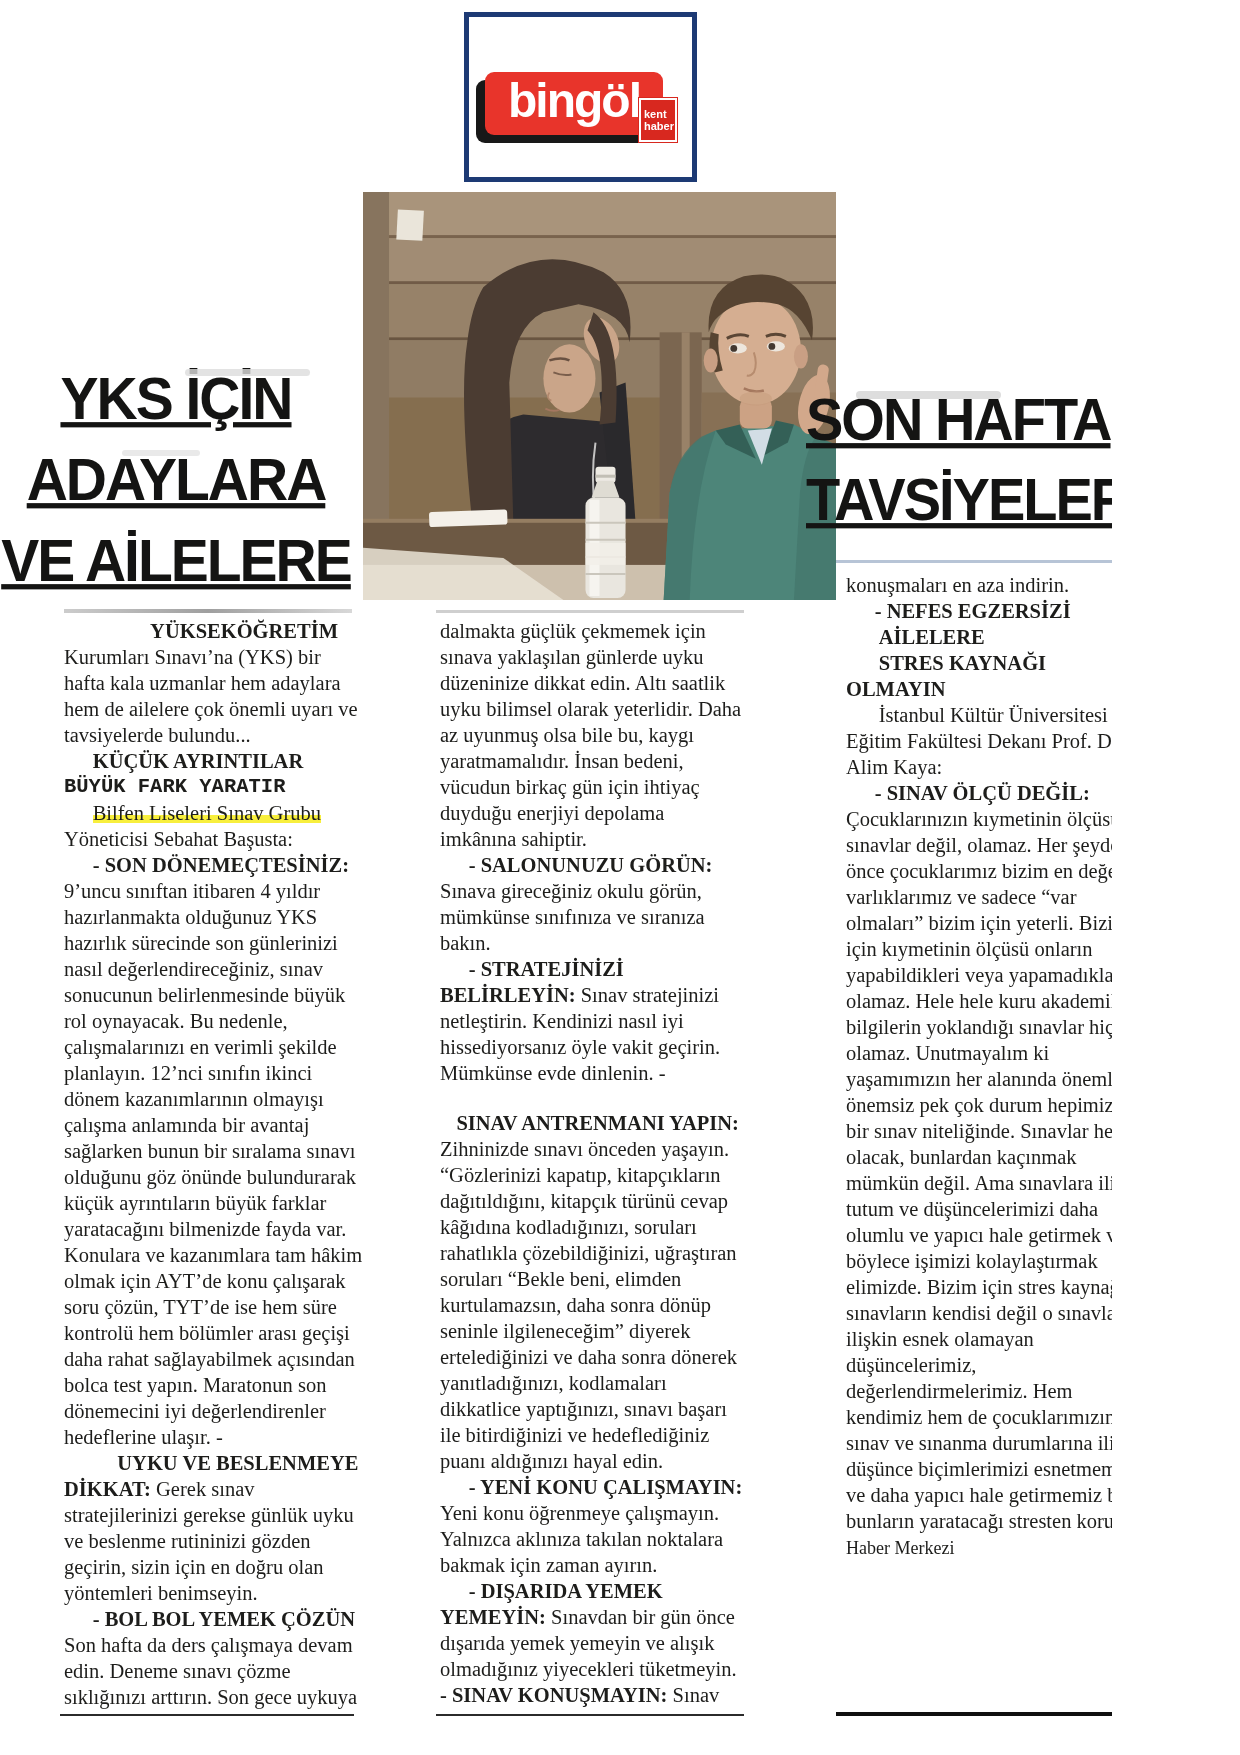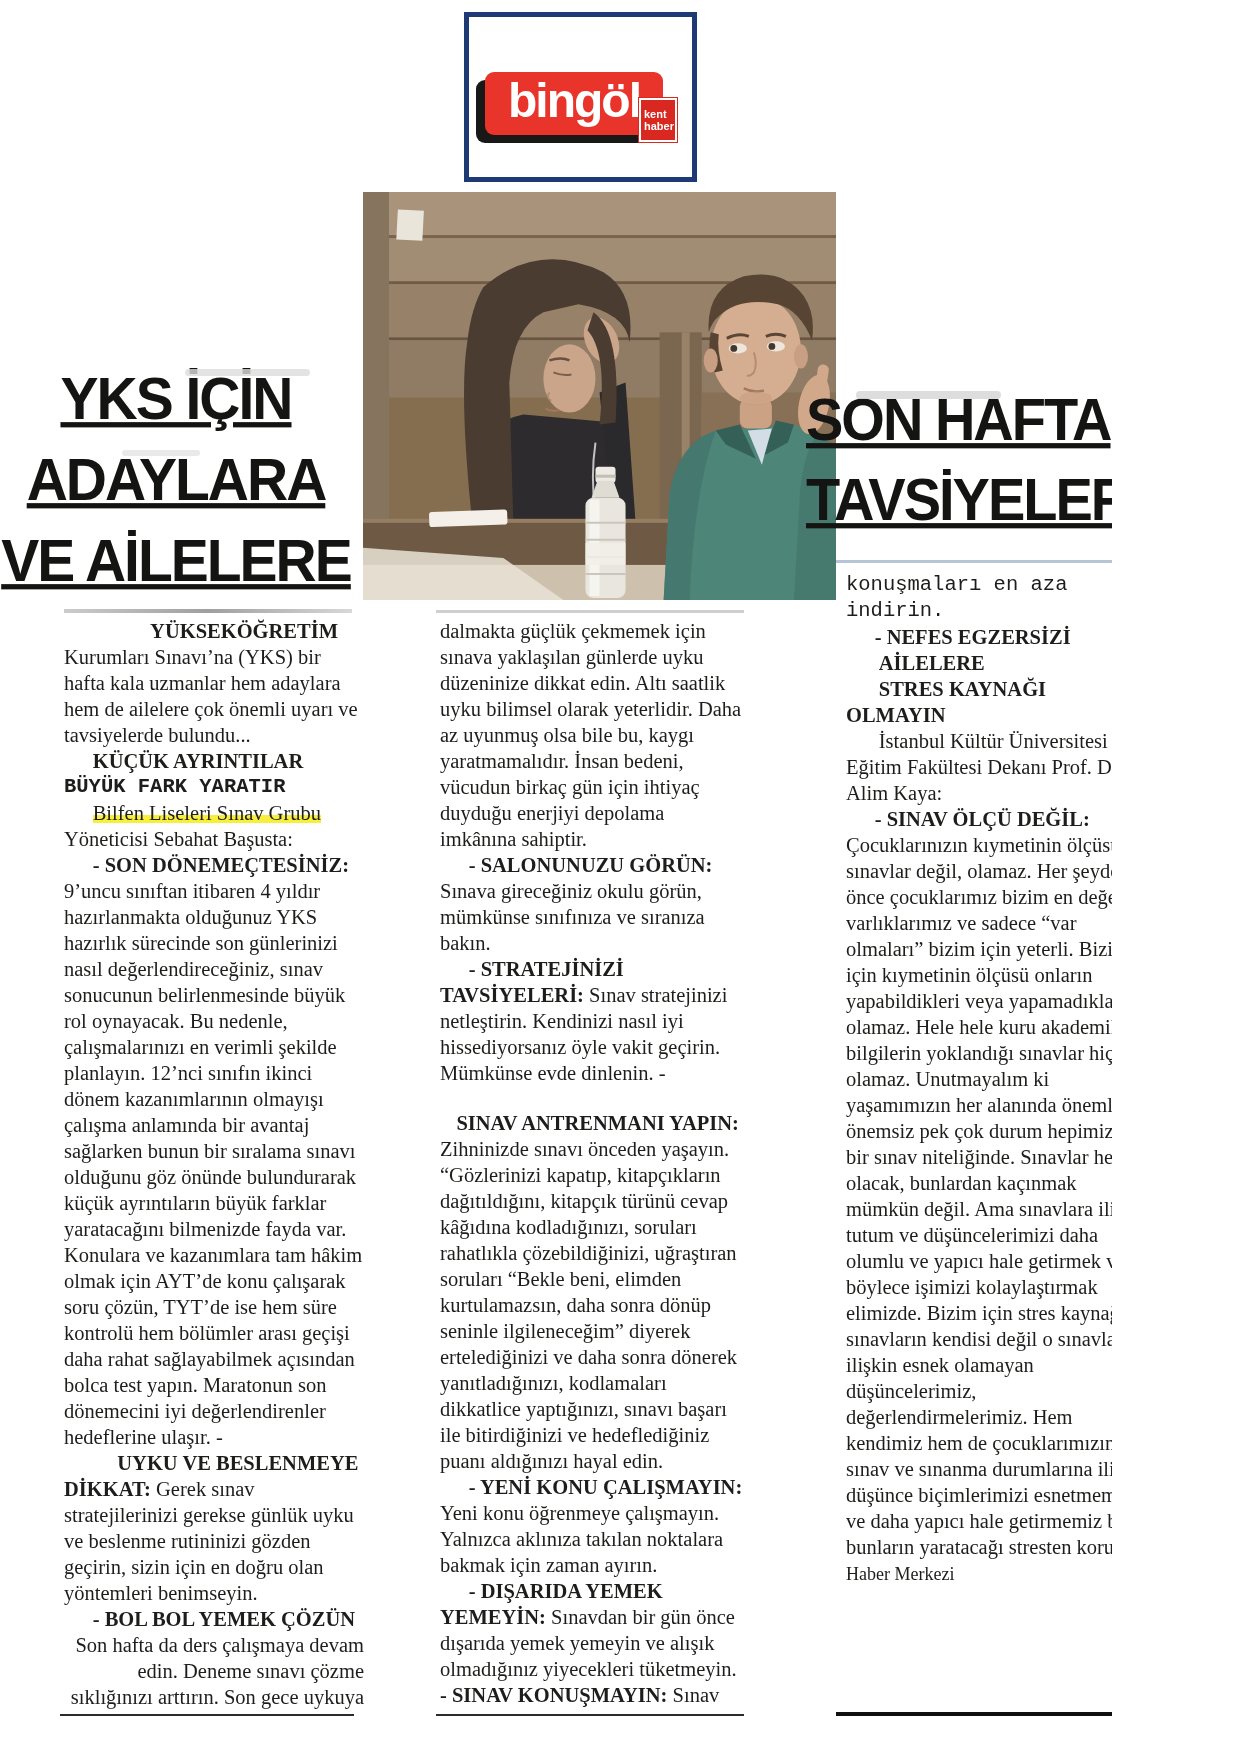--- a/index.html
+++ b/index.html
@@ -180,37 +180,37 @@
   <div class="col col-1">
       <p class="para" style="text-indent: 4.2em;"><span class="b">YÜKSEKÖĞRETİM</span><span> Kurumları Sınavı’na (YKS) bir hafta kala uzmanlar hem adaylara hem de ailelere çok önemli uyarı ve tavsiyelerde bulundu...</span></p>
       <p class="para" style="text-indent: 1.4em;"><span class="b">KÜÇÜK AYRINTILAR</span></p>
       <p class="para" style="text-indent: 0em; font-family: Liberation Mono, monospace;"><span class="b">BÜYÜK FARK YARATIR</span></p>
       <p class="para" style="text-indent: 1.4em;"><span class="hl">Bilfen Liseleri Sınav Grubu</span></p>
       <p class="para" style="text-indent: 0em;"><span>Yöneticisi Sebahat Başusta:</span></p>
       <p class="para" style="text-indent: 1.4em;"><span class="b">- SON DÖNEMEÇTESİNİZ:</span><span> 9’uncu sınıftan itibaren 4 yıldır hazırlanmakta olduğunuz YKS hazırlık sürecinde son günlerinizi nasıl değerlendireceğiniz, sınav sonucunun belirlenmesinde büyük rol oynayacak. Bu nedenle, çalışmalarınızı en verimli şekilde planlayın. 12’nci sınıfın ikinci dönem kazanımlarının olmayışı çalışma anlamında bir avantaj sağlarken bunun bir sıralama sınavı olduğunu göz önünde bulundurarak küçük ayrıntıların büyük farklar yaratacağını bilmenizde fayda var. Konulara ve kazanımlara tam hâkim olmak için AYT’de konu çalışarak soru çözün, TYT’de ise hem süre kontrolü hem bölümler arası geçişi daha rahat sağlayabilmek açısından bolca test yapın. Maratonun son dönemecini iyi değerlendirenler hedeflerine ulaşır. -</span></p>
       <p class="para" style="text-indent: 2.6em;"><span class="b">UYKU VE BESLENMEYE</span></p>
       <p class="para" style="text-indent: 0em;"><span class="b">DİKKAT:</span><span> Gerek sınav stratejilerinizi gerekse günlük uyku ve beslenme rutininizi gözden geçirin, sizin için en doğru olan yöntemleri benimseyin.</span></p>
       <p class="para" style="text-indent: 1.4em;"><span class="b">- BOL BOL YEMEK ÇÖZÜN</span></p>
-      <p class="para" style="text-indent: 0em; text-align: right;"><span>Son hafta da ders çalışmaya devam edin. Deneme sınavı çözme sıklığınızı arttırın. Son gece uykuya</span></p>
+      <p class="para" style="text-indent: 0em;"><span>Son hafta da ders çalışmaya devam edin. Deneme sınavı çözme sıklığınızı arttırın. Son gece uykuya</span></p>
     </div>
   <div class="col col-2">
       <p class="para" style="text-indent: 0em;"><span>dalmakta güçlük çekmemek için sınava yaklaşılan günlerde uyku düzeninize dikkat edin. Altı saatlik uyku bilimsel olarak yeterlidir. Daha az uyunmuş olsa bile bu, kaygı yaratmamalıdır. İnsan bedeni, vücudun birkaç gün için ihtiyaç duyduğu enerjiyi depolama imkânına sahiptir.</span></p>
       <p class="para" style="text-indent: 1.4em;"><span class="b">- SALONUNUZU GÖRÜN:</span></p>
       <p class="para" style="text-indent: 0em;"><span>Sınava gireceğiniz okulu görün, mümkünse sınıfınıza ve sıranıza bakın.</span></p>
       <p class="para" style="text-indent: 1.4em;"><span class="b">- STRATEJİNİZİ</span></p>
-      <p class="para" style="text-indent: 0em;"><span class="b">TAVSİYELERİ:</span><span> Sınav stratejinizi netleştirin. Kendinizi nasıl iyi hissediyorsanız öyle vakit geçirin. Mümkünse evde dinlenin. -</span></p>
+      <p class="para" style="text-indent: 0em;"><span class="b">BELİRLEYİN:</span><span> Sınav stratejinizi netleştirin. Kendinizi nasıl iyi hissediyorsanız öyle vakit geçirin. Mümkünse evde dinlenin. -</span></p>
       <p class="para" style="text-indent: 0.8em; margin-top: 24px;"><span class="b">SINAV ANTRENMANI YAPIN:</span><span> Zihninizde sınavı önceden yaşayın. “Gözlerinizi kapatıp, kitapçıkların dağıtıldığını, kitapçık türünü cevap kâğıdına kodladığınızı, soruları rahatlıkla çözebildiğinizi, uğraştıran soruları “Bekle beni, elimden kurtulamazsın, daha sonra dönüp seninle ilgileneceğim” diyerek ertelediğinizi ve daha sonra dönerek yanıtladığınızı, kodlamaları dikkatlice yaptığınızı, sınavı başarı ile bitirdiğinizi ve hedeflediğiniz puanı aldığınızı hayal edin.</span></p>
       <p class="para" style="text-indent: 1.4em;"><span class="b">- YENİ KONU ÇALIŞMAYIN:</span></p>
       <p class="para" style="text-indent: 0em;"><span>Yeni konu öğrenmeye çalışmayın. Yalnızca aklınıza takılan noktalara bakmak için zaman ayırın.</span></p>
       <p class="para" style="text-indent: 1.4em;"><span class="b">- DIŞARIDA YEMEK</span></p>
       <p class="para" style="text-indent: 0em;"><span class="b">YEMEYİN:</span><span> Sınavdan bir gün önce dışarıda yemek yemeyin ve alışık olmadığınız yiyecekleri tüketmeyin.</span></p>
       <p class="para" style="text-indent: 0em;"><span class="b">- SINAV KONUŞMAYIN:</span><span> Sınav hakkında yakınlarınızla yapacağınız</span></p>
     </div>
   <div class="col col-3">
-      <p class="para" style="text-indent: 0em; font-family: Liberation Mono, monospace;"><span>konuşmaları en aza indirin.</span></p>
+      <p class="para" style="text-indent: 0em;"><span>konuşmaları en aza indirin.</span></p>
       <p class="para" style="text-indent: 1.4em;"><span class="b">- NEFES EGZERSİZİ</span></p>
       <p class="para" style="text-indent: 1.6em;"><span class="b">AİLELERE</span></p>
       <p class="para" style="text-indent: 1.6em;"><span class="b">STRES KAYNAĞI OLMAYIN</span></p>
       <p class="para" style="text-indent: 1.6em;"><span>İstanbul Kültür Üniversitesi Eğitim Fakültesi Dekanı Prof. Dr. Alim Kaya:</span></p>
       <p class="para" style="text-indent: 1.4em;"><span class="b">- SINAV ÖLÇÜ DEĞİL:</span></p>
       <p class="para" style="text-indent: 0em;"><span>Çocuklarınızın kıymetinin ölçüsü sınavlar değil, olamaz. Her şeyden önce çocuklarımız bizim en değerli varlıklarımız ve sadece “var olmaları” bizim için yeterli. Bizim için kıymetinin ölçüsü onların yapabildikleri veya yapamadıkları olamaz. Hele hele kuru akademik bilgilerin yoklandığı sınavlar hiç olamaz. Unutmayalım ki yaşamımızın her alanında önemli önemsiz pek çok durum hepimiz için bir sınav niteliğinde. Sınavlar hep olacak, bunlardan kaçınmak mümkün değil. Ama sınavlara ilişkin tutum ve düşüncelerimizi daha olumlu ve yapıcı hale getirmek ve böylece işimizi kolaylaştırmak elimizde. Bizim için stres kaynağı sınavların kendisi değil o sınavlara ilişkin esnek olamayan düşüncelerimiz, değerlendirmelerimiz. Hem kendimiz hem de çocuklarımızın sınav ve sınanma durumlarına ilişkin düşünce biçimlerimizi esnetmemiz ve daha yapıcı hale getirmemiz bizi bunların yaratacağı stresten korur. </span><span class="sm">Haber Merkezi</span></p>
     </div>
 
 </div>
 

